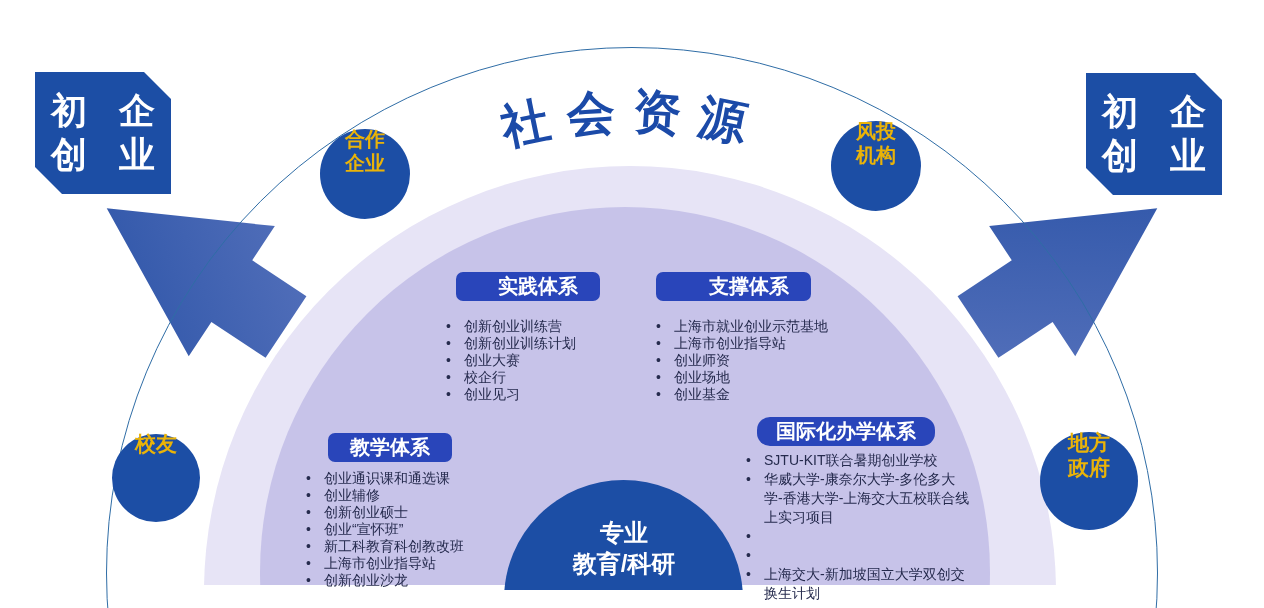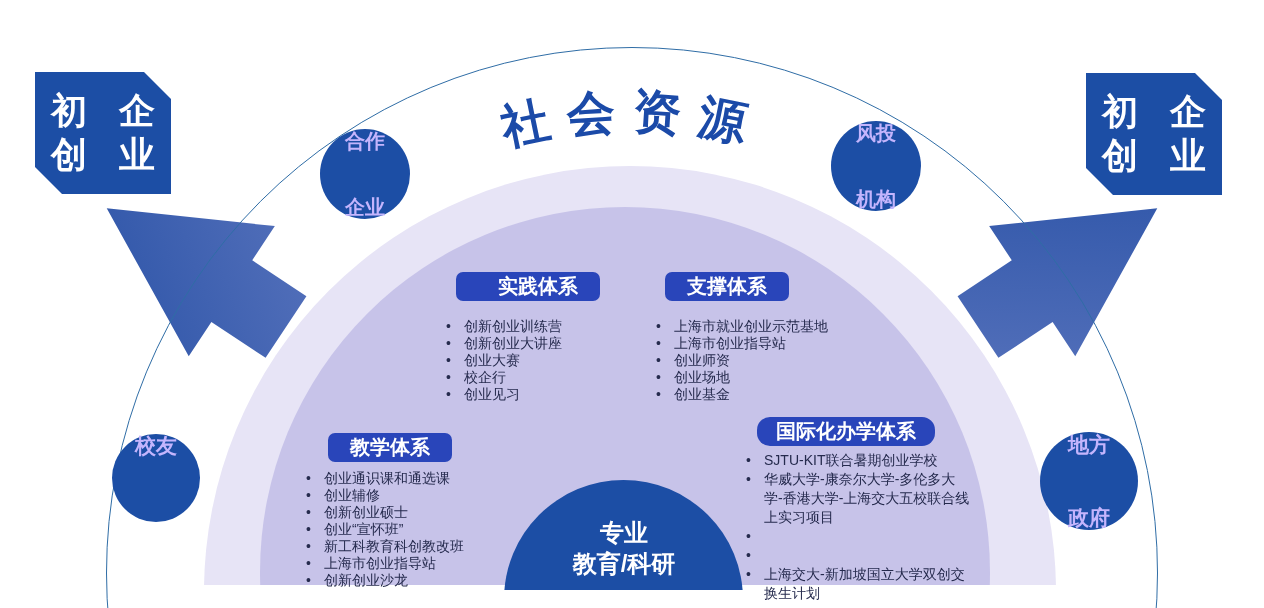--- a/index.html
+++ b/index.html
@@ -31,39 +31,39 @@
   
   .badge{
     position:absolute;width:136px;height:122px;background:var(--primary);color:#fff;
     font-weight:bold;font-size:36px;line-height:44px;display:flex;flex-direction:row;
     align-items:center;justify-content:center;text-align:center;
     clip-path:polygon(0 0,calc(100% - 27px) 0,100% 27px,100% 100%,27px 100%,0 calc(100% - 27px));
   }
   .badge-left{left:35px;top:72px;}
   .badge-right{left:1086px;top:73px;}
   
-  .sat{position:absolute;border-radius:50%;background:var(--primary);color:#c4b5fd;font-weight:bold;
-       display:flex;flex-direction:column;align-items:center;justify-content:space-between;text-align:center;}
+  .sat{position:absolute;border-radius:50%;background:var(--primary);color:#eab308;font-weight:bold;
+       display:flex;flex-direction:column;align-items:center;justify-content:flex-start;text-align:center;font-family:Liberation Mono, monospace;}
   .sat-partner{left:320px;top:129px;width:90px;height:90px;font-size:20px;line-height:24px;}
   .sat-vc{left:831px;top:121px;width:90px;height:90px;font-size:20px;line-height:24px;}
   .sat-alumni{left:112px;top:434px;width:88px;height:88px;font-size:21px;line-height:24px;}
   .sat-gov{left:1040px;top:432px;width:98px;height:98px;font-size:21px;line-height:25px;}
   
   .section{position:absolute;color:var(--text);}
   .pill{display:inline-block;background:var(--pill);color:#fff;font-weight:bold;font-size:20px;
         line-height:29px;height:29px;width:124px;text-align:center;border-radius:7px;}
   .pill-wide{width:178px;}
   .section ul{list-style:none;margin:0;padding:0;font-size:14px;}
   .section li{display:flex;align-items:flex-start;}
   .bullet{width:18px;flex:none;}
   .sec-practice{left:446px;top:272px;width:212px;}
   .sec-practice .pill{margin-left:10px;padding-left:20px;}
   .sec-practice ul{margin-top:17px;line-height:17px;}
   .sec-support{left:656px;top:272px;width:244px;}
-  .sec-support .pill{margin-left:9px;}
+  .sec-support .pill{padding-left:31px;}
   .sec-support ul{margin-top:17px;line-height:17px;}
   .sec-teaching{left:306px;top:417px;width:220px;margin-top:16px;}
   .sec-teaching .pill{margin-left:22px;}
   .sec-teaching ul{margin-top:8px;line-height:17px;}
   .sec-intl{left:746px;top:417px;width:235px;}
   .sec-intl .pill{margin-left:11px;border-radius:13px;}
   .sec-intl ul{margin-top:5px;line-height:19px;}
   .sec-intl .txt{width:206px;}
 </style>
 </head>
@@ -138,21 +138,21 @@
 
   <div class="section sec-practice">
     <div class="pill">实践体系</div>
     <ul>
         <li>
           <span class="bullet">•</span>
           <span class="txt">创新创业训练营</span>
         </li>
         <li>
           <span class="bullet">•</span>
-          <span class="txt">创新创业大讲座</span>
+          <span class="txt">创新创业训练计划</span>
         </li>
         <li>
           <span class="bullet">•</span>
           <span class="txt">创业大赛</span>
         </li>
         <li>
           <span class="bullet">•</span>
           <span class="txt">校企行</span>
         </li>
         <li>

